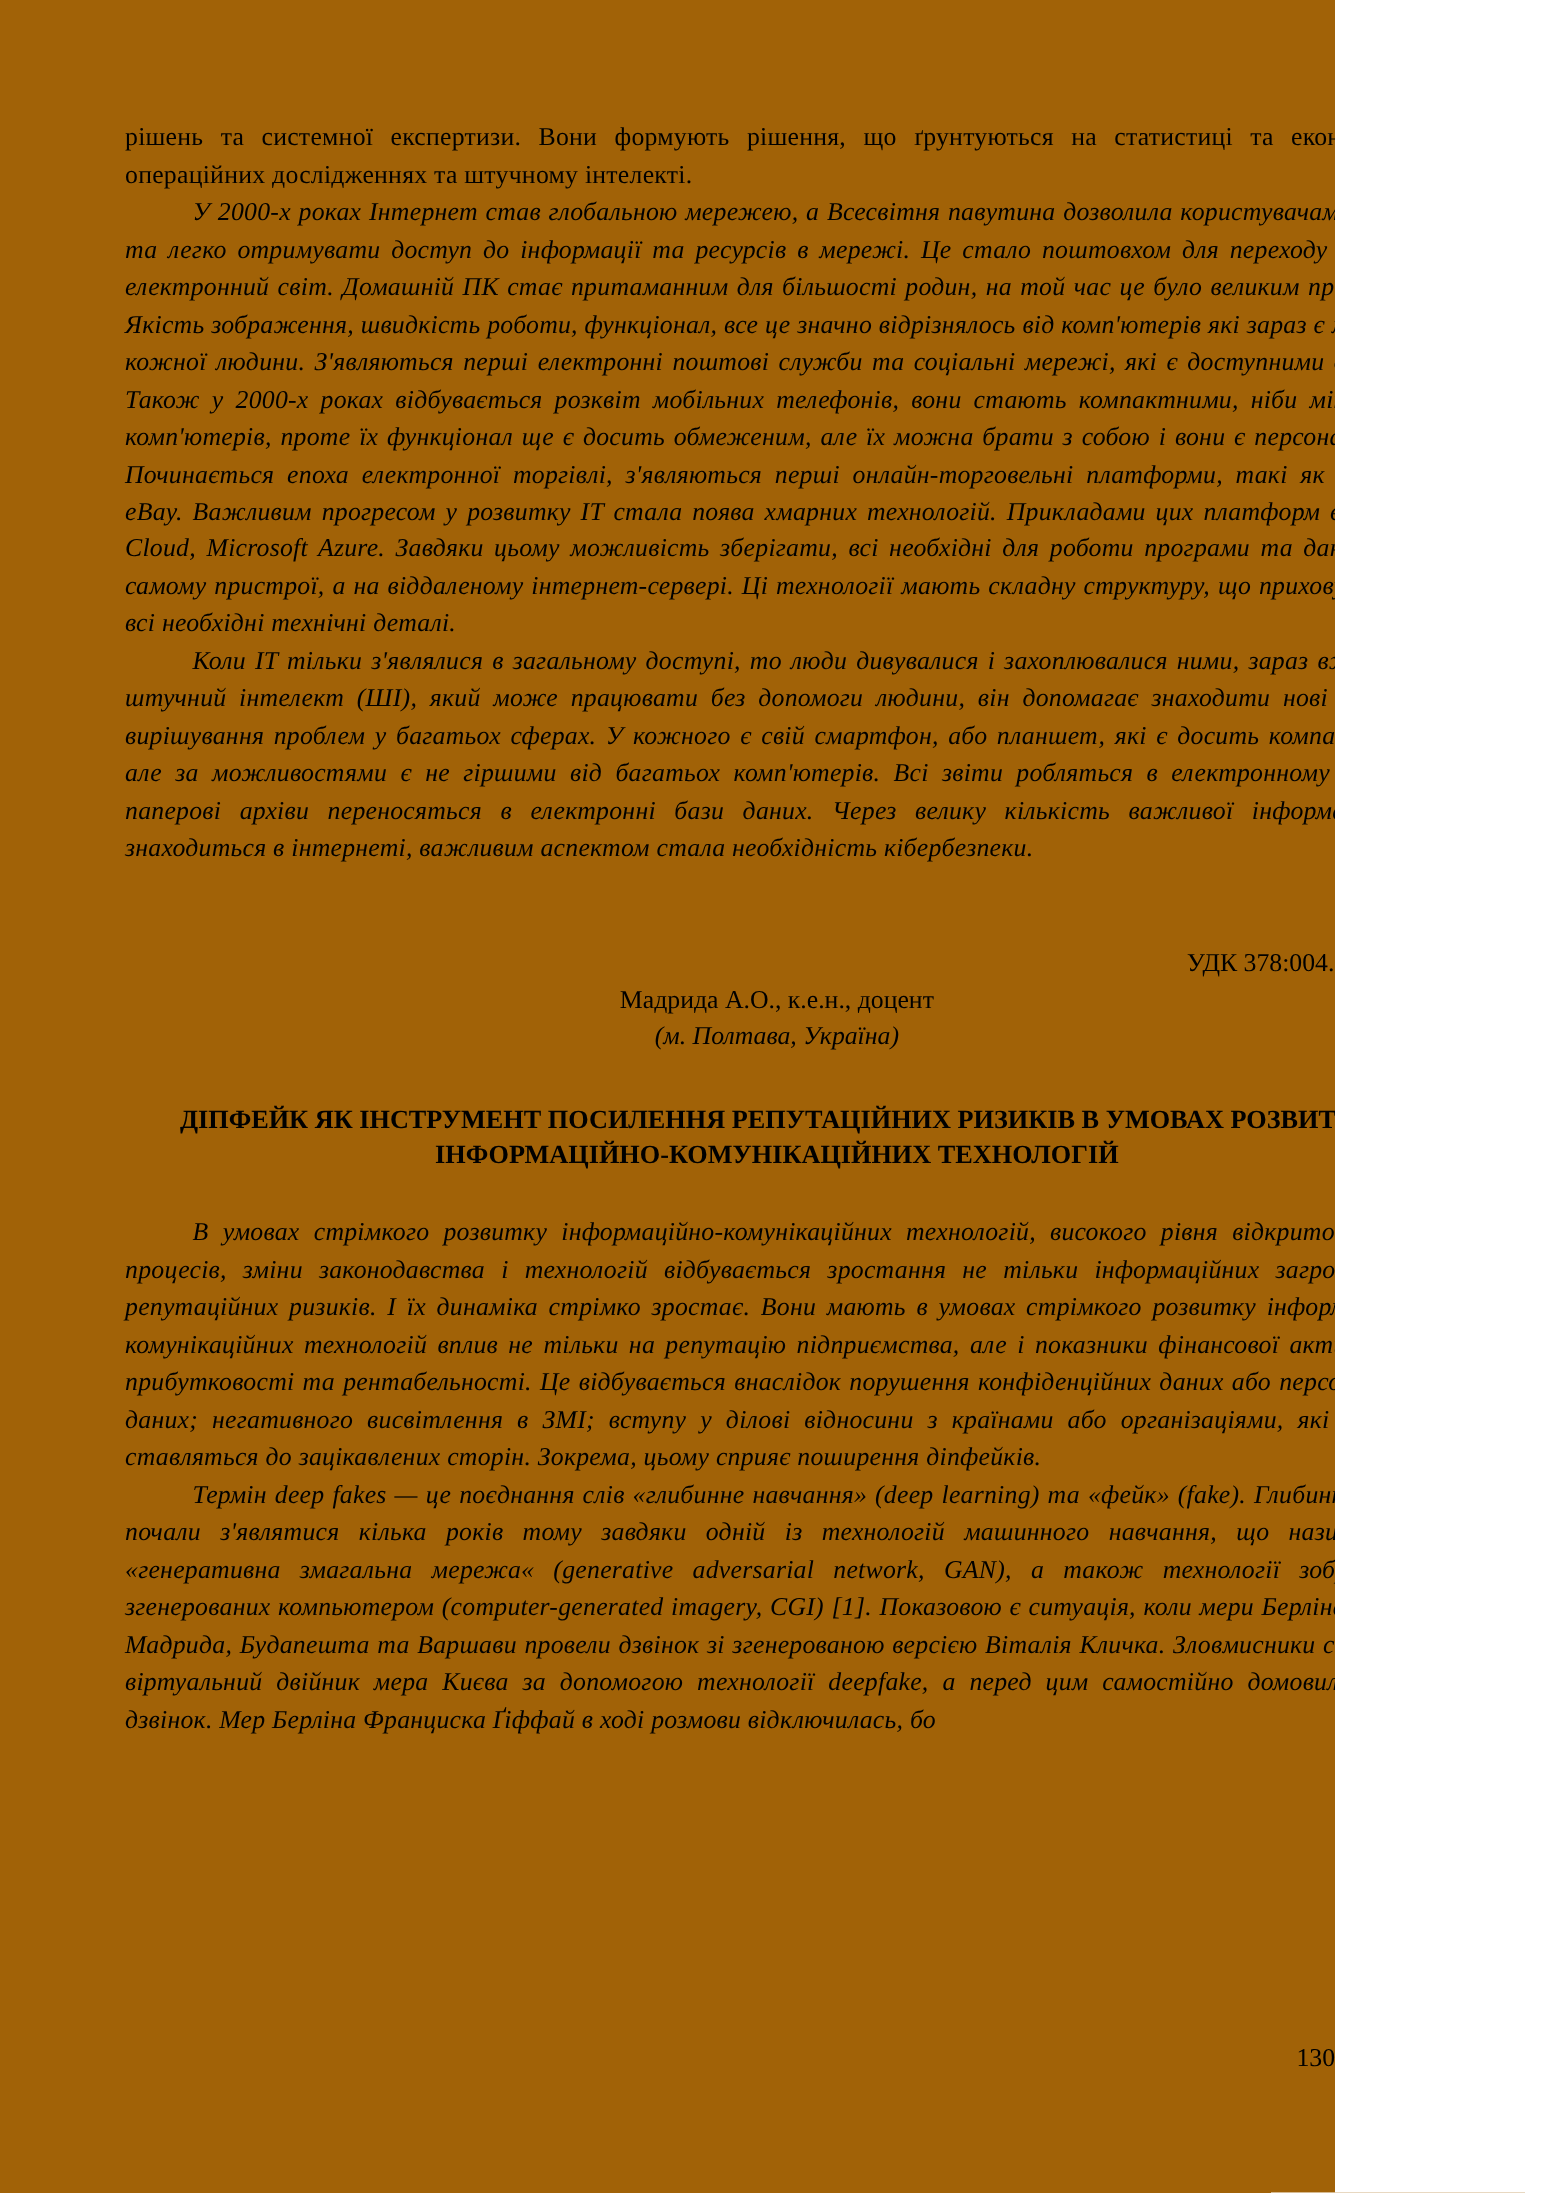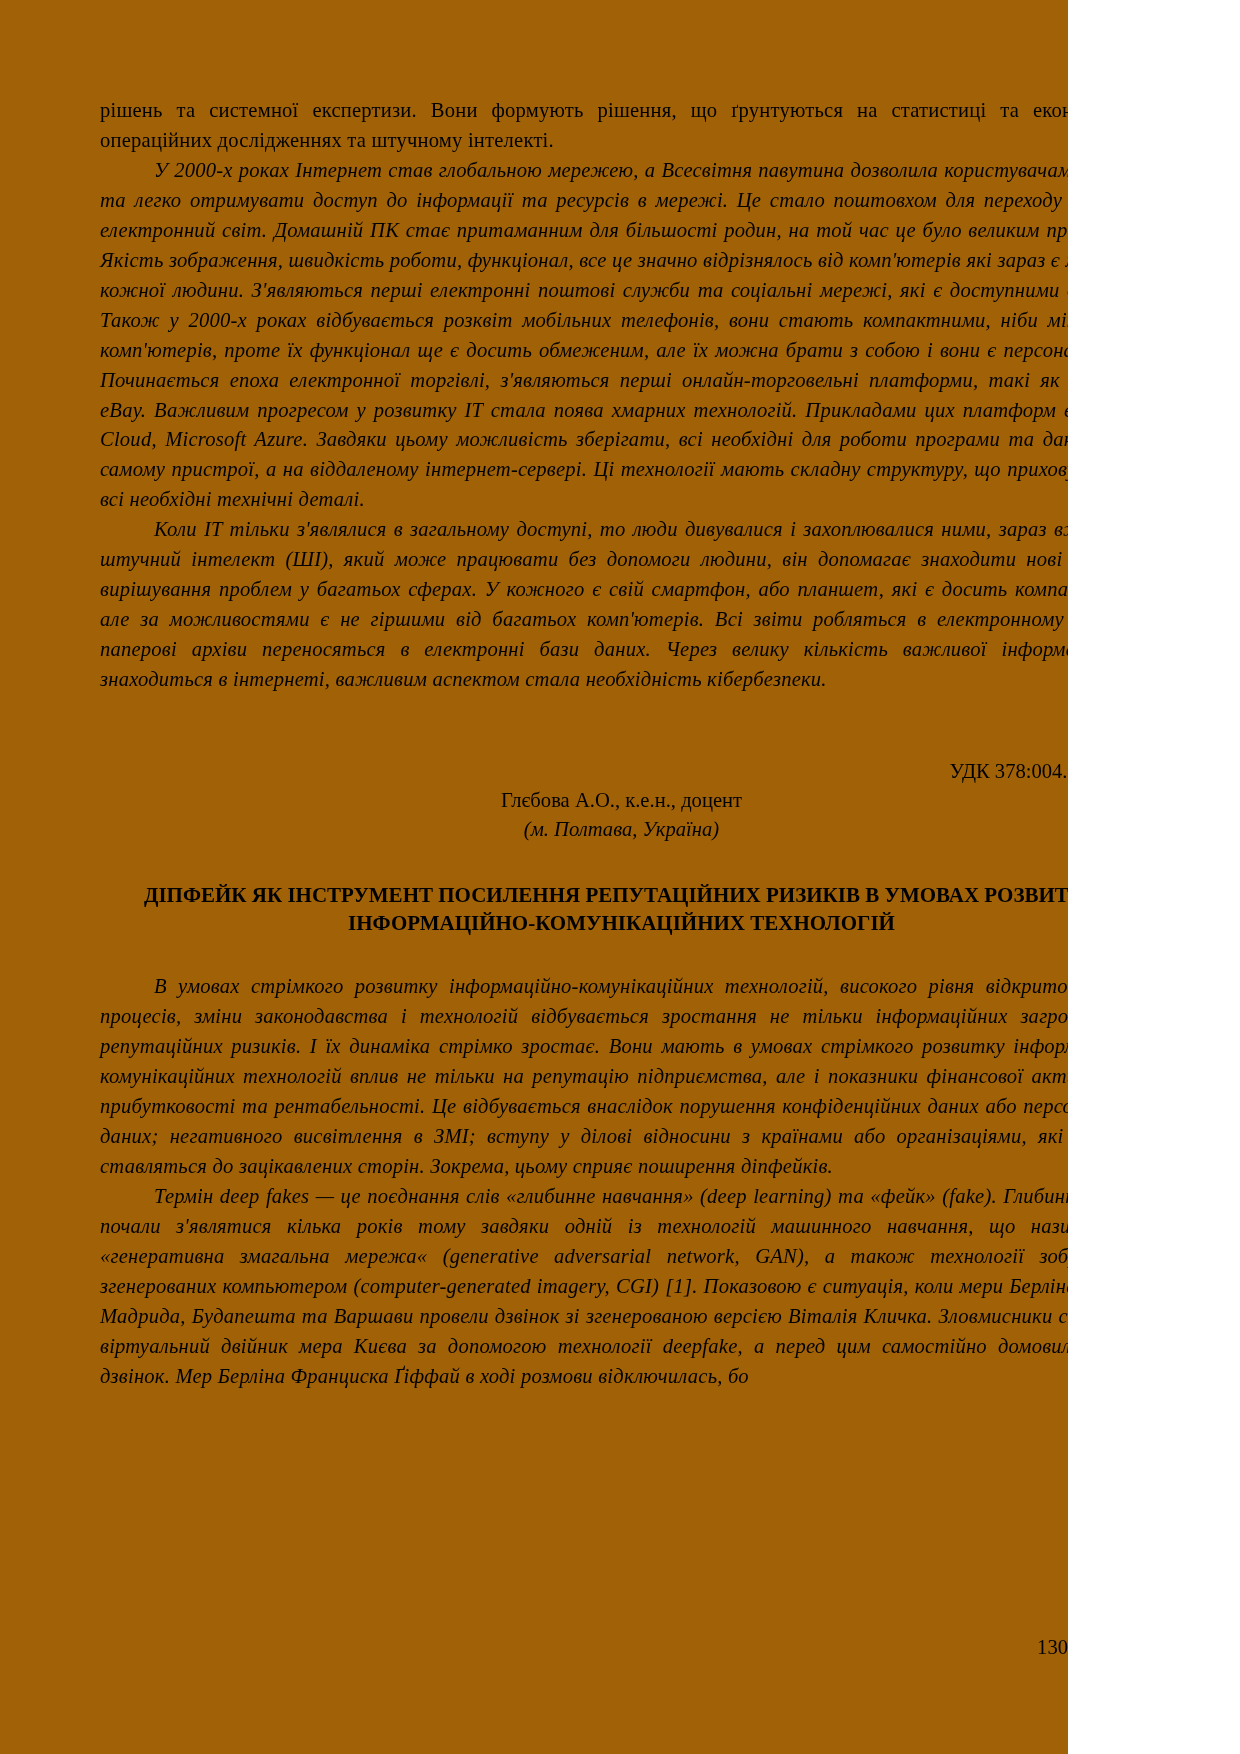--- a/index.html
+++ b/index.html
@@ -83,21 +83,21 @@
 
     <p class="indent">У 2000-х роках Інтернет став глобальною мережею, а Всесвітня павутина дозволила користувачам швидко та легко отримувати доступ до інформації та ресурсів в мережі. Це стало поштовхом для переходу людей в електронний світ. Домашній ПК стає притаманним для більшості родин, на той час це було великим прогресом. Якість зображення, швидкість роботи, функціонал, все це значно відрізнялось від комп'ютерів які зараз є майже у кожної людини. З'являються перші електронні поштові служби та соціальні мережі, які є доступними для всіх. Також у 2000-х роках відбувається розквіт мобільних телефонів, вони стають компактними, ніби міні версії комп'ютерів, проте їх функціонал ще є досить обмеженим, але їх можна брати з собою і вони є персональними. Починається епоха електронної торгівлі, з'являються перші онлайн-торговельні платформи, такі як Amazon, eBay. Важливим прогресом у розвитку IT стала поява хмарних технологій. Прикладами цих платформ є Google Cloud, Microsoft Azure. Завдяки цьому можливість зберігати, всі необхідні для роботи програми та дані, не на самому пристрої, а на віддаленому інтернет-сервері. Ці технології мають складну структуру, що приховує в собі всі необхідні технічні деталі.</p>
 
     <p class="indent">Коли IT тільки з'являлися в загальному доступі, то люди дивувалися і захоплювалися ними, зараз вже існує штучний інтелект (ШІ), який може працювати без допомоги людини, він допомагає знаходити нові способи вирішування проблем у багатьох сферах. У кожного є свій смартфон, або планшет, які є досить компактними, але за можливостями є не гіршими від багатьох комп'ютерів. Всі звіти робляться в електронному вигляді, паперові архіви переносяться в електронні бази даних. Через велику кількість важливої інформації яка знаходиться в інтернеті, важливим аспектом стала необхідність кібербезпеки.</p>
 
 
     <div class="gap-large"></div>
 
     <div class="udk">УДК 378:004.775(043)</div>
 
-    <div class="centered">Глєбова А.О., к.е.н., доцент</div>
+    <div class="centered">Мадрида А.О., к.е.н., доцент</div>
 
 
     <div class="centered italic">(м. Полтава, Україна)</div>
 
     <div class="gap-title-top"></div>
 
     <h1 class="doc-title">ДІПФЕЙК ЯК ІНСТРУМЕНТ ПОСИЛЕННЯ РЕПУТАЦІЙНИХ РИЗИКІВ  В УМОВАХ РОЗВИТКУ ІНФОРМАЦІЙНО-КОМУНІКАЦІЙНИХ ТЕХНОЛОГІЙ</h1>
 
     <div class="gap-title-bot"></div>
 

